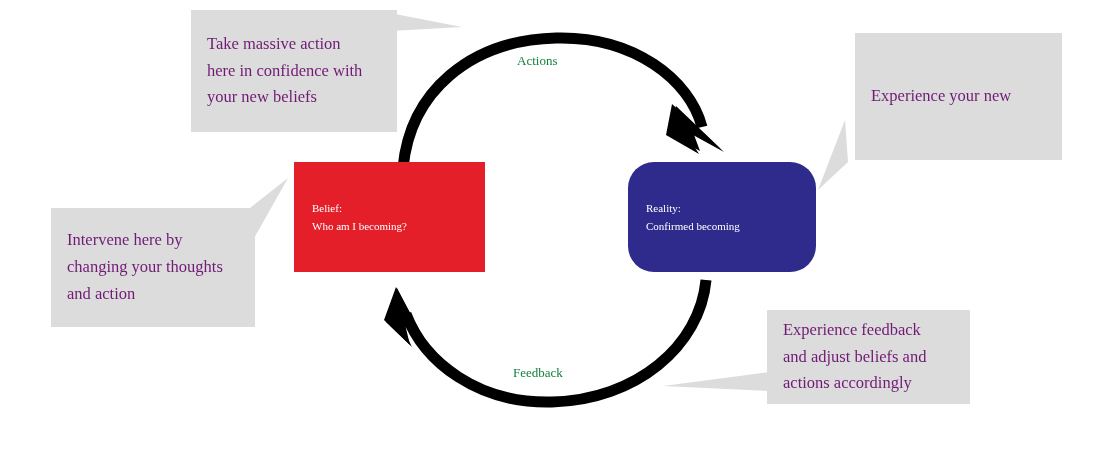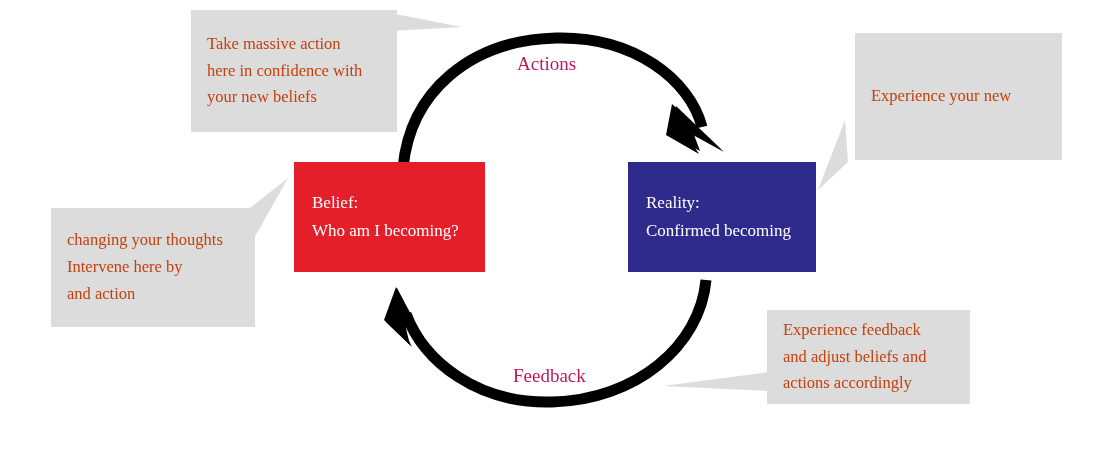--- a/index.html
+++ b/index.html
@@ -23,50 +23,51 @@
     top: 0;
     width: 1093px;
     height: 457px;
   }
 
   
   .node-box {
     position: absolute;
     box-sizing: border-box;
     color: #ffffff;
-    font-size: 17px;
+    font-size: 11px;
     line-height: 1.65;
     padding: 0 18px;
     display: flex;
     flex-direction: column;
     justify-content: center;
     z-index: 5;
   }
   #belief-box {
     left: 294px;
     top: 162px;
     width: 191px;
     height: 110px;
     background: #e51f2a;
   }
   #reality-box {
     left: 628px;
     top: 162px;
     width: 188px;
     height: 110px;
     background: #2e2b8c;
+    border-radius: 26px;
   }
   .node-line { white-space: nowrap; }
 
   
   .callout {
     position: absolute;
     box-sizing: border-box;
     background: #dcdcdc;
-    color: #c2410c;
+    color: #701a75;
     font-size: 16.5px;
     line-height: 1.62;
     padding: 0 16px;
     display: flex;
     flex-direction: column;
     justify-content: center;
     z-index: 4;
   }
   #callout-action {
     left: 191px;
@@ -91,22 +92,22 @@
     left: 767px;
     top: 310px;
     width: 203px;
     height: 94px;
   }
   .callout-line { white-space: nowrap; }
 
   
   .cycle-label {
     position: absolute;
-    font-size: 19px;
-    color: #be185d;
+    font-size: 13px;
+    color: #15803d;
     z-index: 6;
     white-space: nowrap;
   }
   #label-actions {
     left: 517px;
     top: 53px;
   }
   #label-feedback {
     left: 513px;
     top: 365px;
@@ -158,22 +159,22 @@
     <div class="callout-line">Take massive action</div>
     <div class="callout-line">here in confidence with</div>
     <div class="callout-line">your new beliefs</div>
   </div>
 
   <div class="callout" id="callout-reality">
     <div class="callout-line">Experience your new</div>
   </div>
 
   <div class="callout" id="callout-intervene">
+    <div class="callout-line">Intervene here by</div>
     <div class="callout-line">changing your thoughts</div>
-    <div class="callout-line">Intervene here by</div>
     <div class="callout-line">and action</div>
   </div>
 
   <div class="callout" id="callout-feedback">
     <div class="callout-line">Experience feedback</div>
     <div class="callout-line">and adjust beliefs and</div>
     <div class="callout-line">actions accordingly</div>
   </div>
 
 </div>

